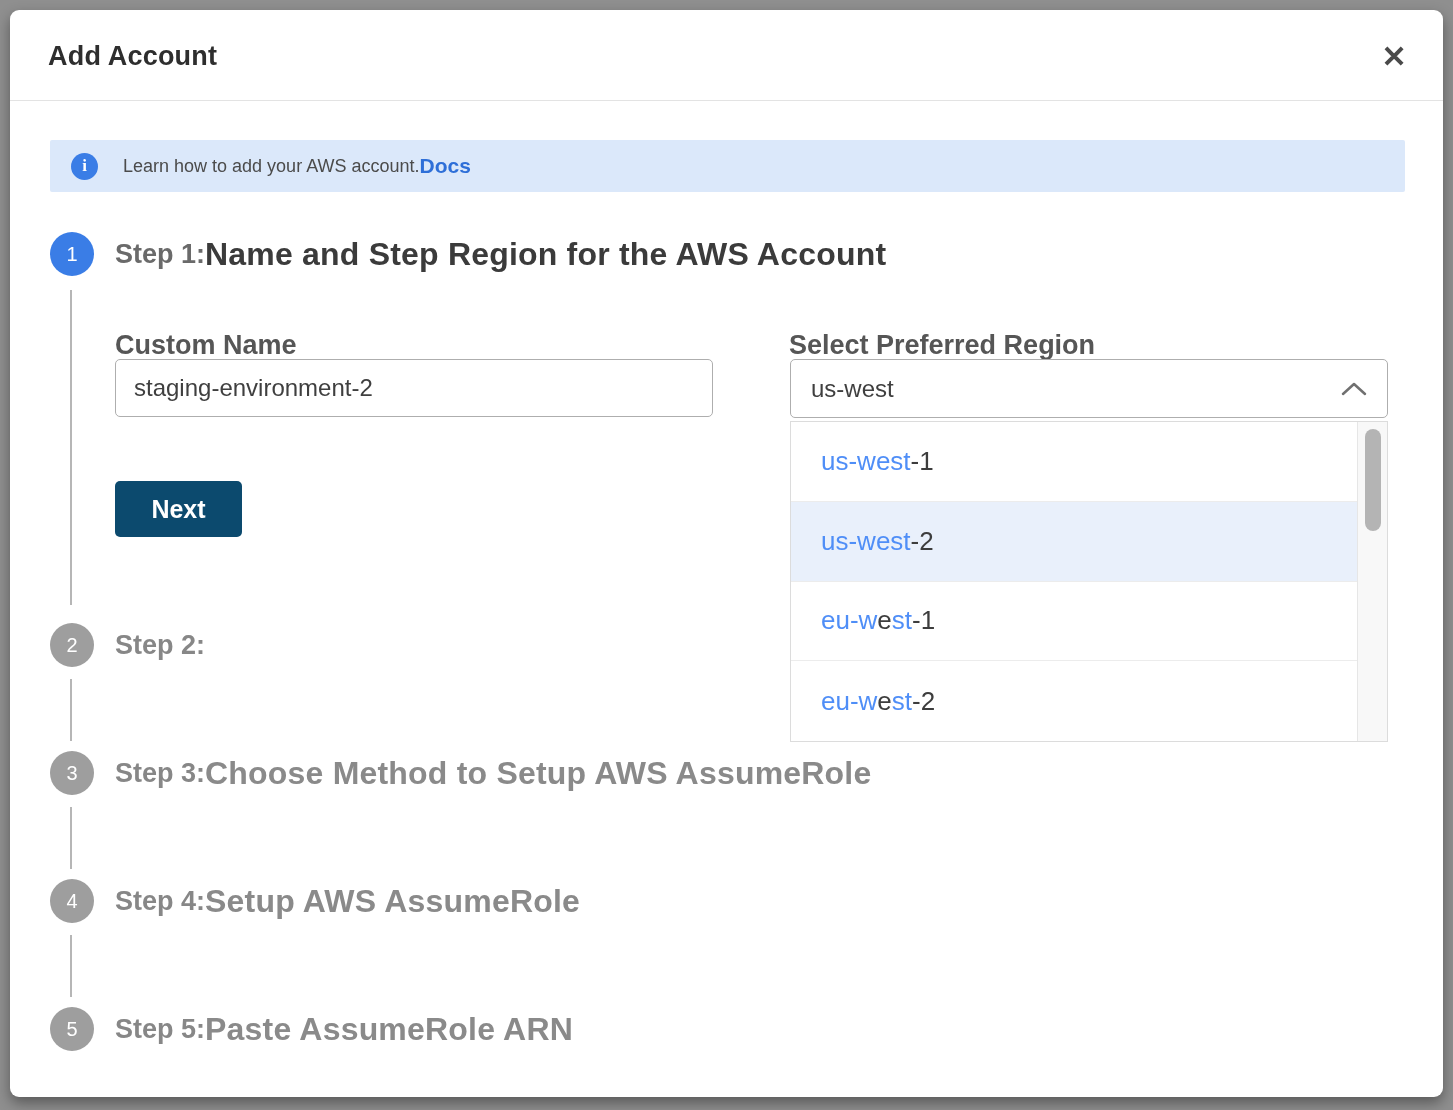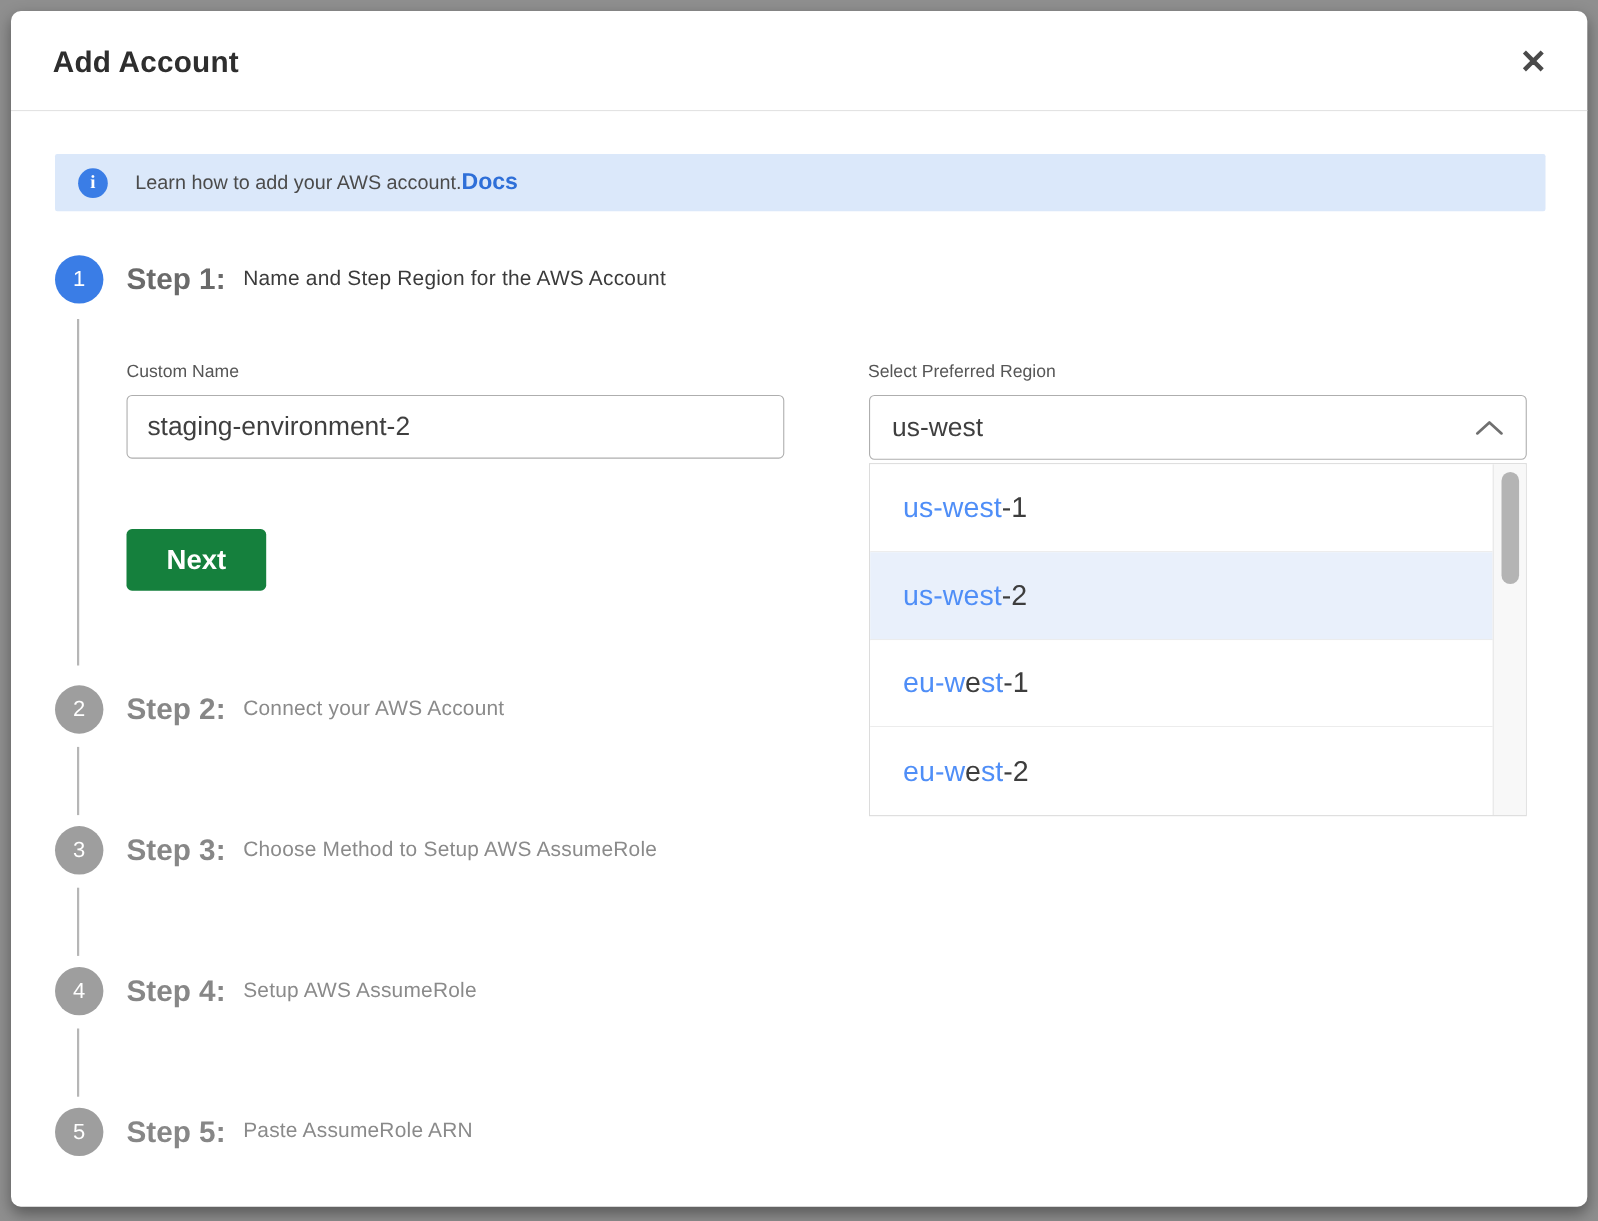--- a/index.html
+++ b/index.html
@@ -54,41 +54,41 @@
   .step-circle{
     position:absolute;left:40px;width:44px;height:44px;border-radius:50%;
     background:#9e9e9e;color:#ffffff;font-size:20px;
     display:flex;align-items:center;justify-content:center;
   }
   .step-heading{
     position:absolute;left:105px;height:44px;display:flex;align-items:center;
     white-space:nowrap;
   }
   .step-label{font-size:27px;color:#878787;font-weight:bold;}
-  .step-title{font-size:19px;font-weight:400;color:#8a8a8a;margin-left:16px;letter-spacing:.2px;}
+  .step-title{font-size:32px;font-weight:700;color:#8a8a8a;margin-left:0;letter-spacing:.2px;}
   .step--active .step-circle,.step-circle--active{background:var(--accent);}
   .step-label--active{color:#6a6a6a;}
   .step-title--active{color:#3b3b3b;}
   .connector{
     position:absolute;left:60px;width:2px;background:#b6b6b6;
   }
   
   .field-label{
-    position:absolute;font-size:16px;color:#565656;
+    position:absolute;font-size:27px;color:#565656;font-weight:bold;
   }
   .text-input{
     position:absolute;left:105px;top:349px;width:598px;height:58px;
     border:1.5px solid #aeaeae;border-radius:5px;
     font-size:24px;color:#3f3f3f;padding:0 18px;
     font-family:"Liberation Sans","DejaVu Sans",sans-serif;
     background:#fff;outline:none;
   }
   .next-btn{
     position:absolute;left:105px;top:471px;width:127px;height:56px;
-    background:#15803d;border:none;border-radius:5px;
+    background:#0c4a6e;border:none;border-radius:5px;
     color:#ffffff;font-size:25px;font-weight:700;
     font-family:"Liberation Sans","DejaVu Sans",sans-serif;
     cursor:default;
   }
   .select-box{
     position:absolute;left:780px;top:349px;width:598px;height:59px;
     border:1.5px solid #aeaeae;border-radius:5px;background:#fff;
     display:flex;align-items:center;cursor:pointer;
   }
   .select-value{font-size:24px;color:#3f3f3f;margin-left:20px;flex:1;}
@@ -177,21 +177,20 @@
         </div>
     </div>
     <div class="dropdown-scrollbar">
       <div class="scroll-thumb"></div>
     </div>
   </div>
 
   <div class="step-circle" style="top:613px">2</div>
   <div class="step-heading" style="top:613px">
     <span class="step-label">Step 2:</span>
-    <span class="step-title">Connect your AWS Account</span>
   </div>
   <div class="connector" style="top:669px;height:62px"></div>
 
   <div class="step-circle" style="top:741px">3</div>
   <div class="step-heading" style="top:741px">
     <span class="step-label">Step 3:</span>
     <span class="step-title">Choose Method to Setup AWS AssumeRole</span>
   </div>
   <div class="connector" style="top:797px;height:62px"></div>
 

